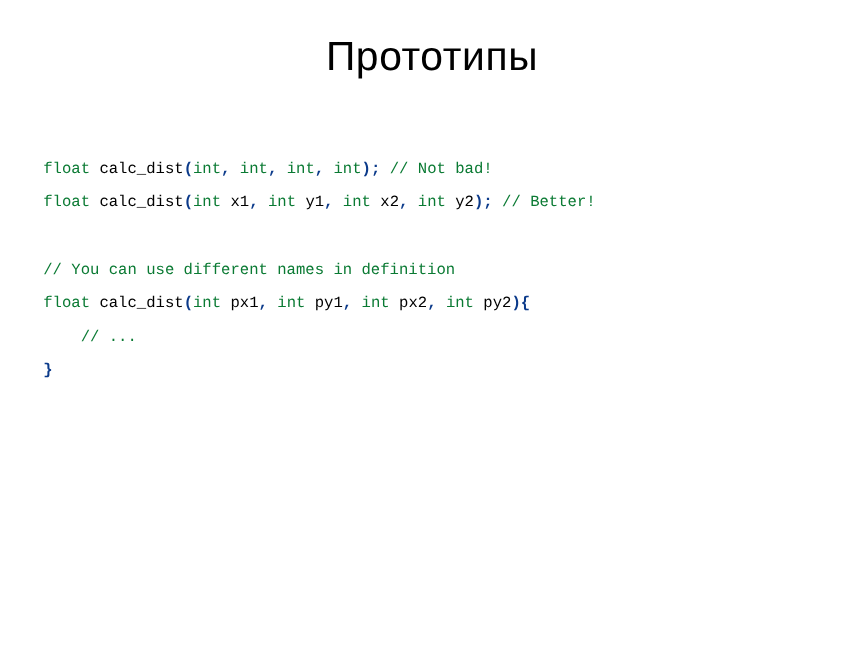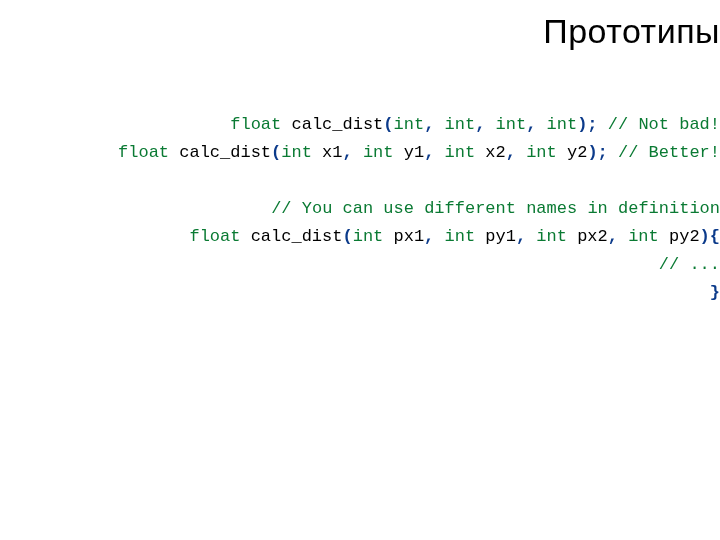--- a/index.html
+++ b/index.html
@@ -12,34 +12,33 @@
     color: #000;
     overflow: hidden;
   }
   .slide {
     width: 720px;
     height: 540px;
     position: relative;
     box-sizing: border-box;
   }
   .title {
-    text-align: right;
+    text-align: center;
     font-size: 34px;
     font-weight: 400;
-    padding-top: 12px;
+    padding-top: 28px;
     padding-bottom: 32px;
     letter-spacing: 0.5px;
   }
   .code {
     font-family: "Courier New", Courier, monospace;
-    font-size: 17px;
+    font-size: 13px;
     line-height: 28px;
     padding-left: 36px;
     white-space: pre;
-    text-align: right;
   }
   .kw   { color: #0a7a33; }   
   .id   { color: #000; }      
   .pn   { color: #0b3a8a; font-weight: bold; } 
   .cm   { color: #0a7a33; }   
   .sp4  { display: inline-block; width: 4ch; }
 </style>
 </head>
 <body>
 

